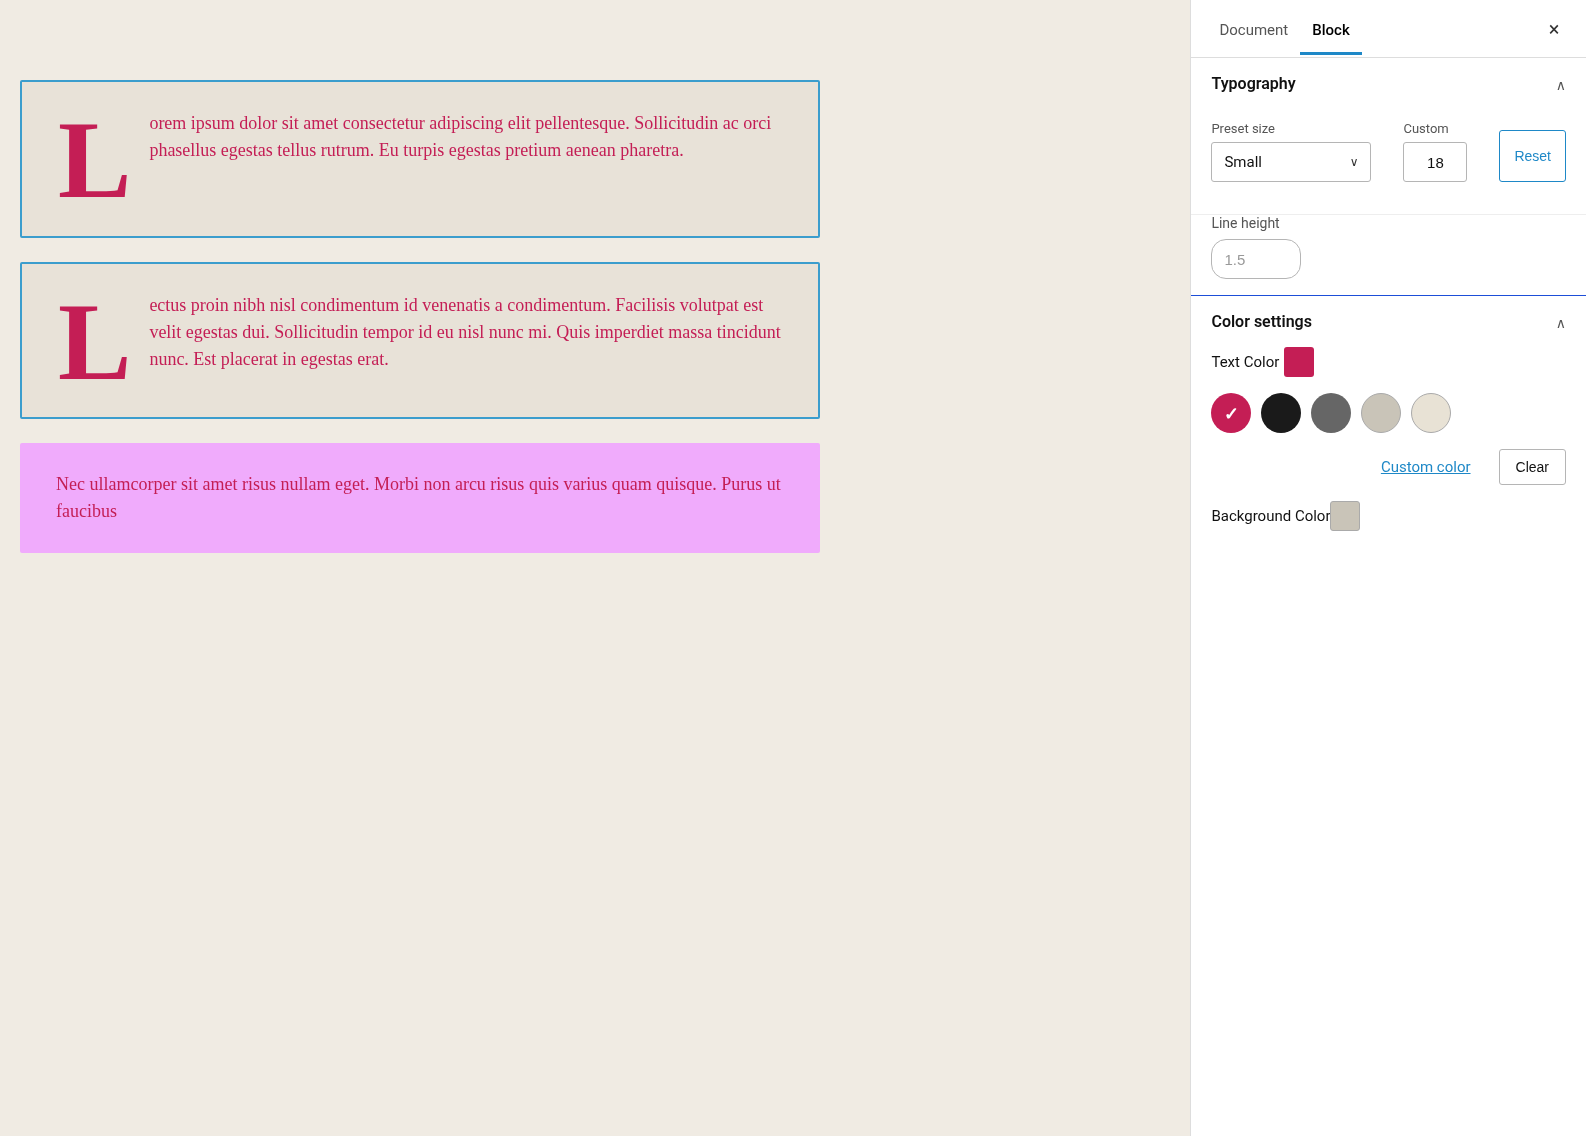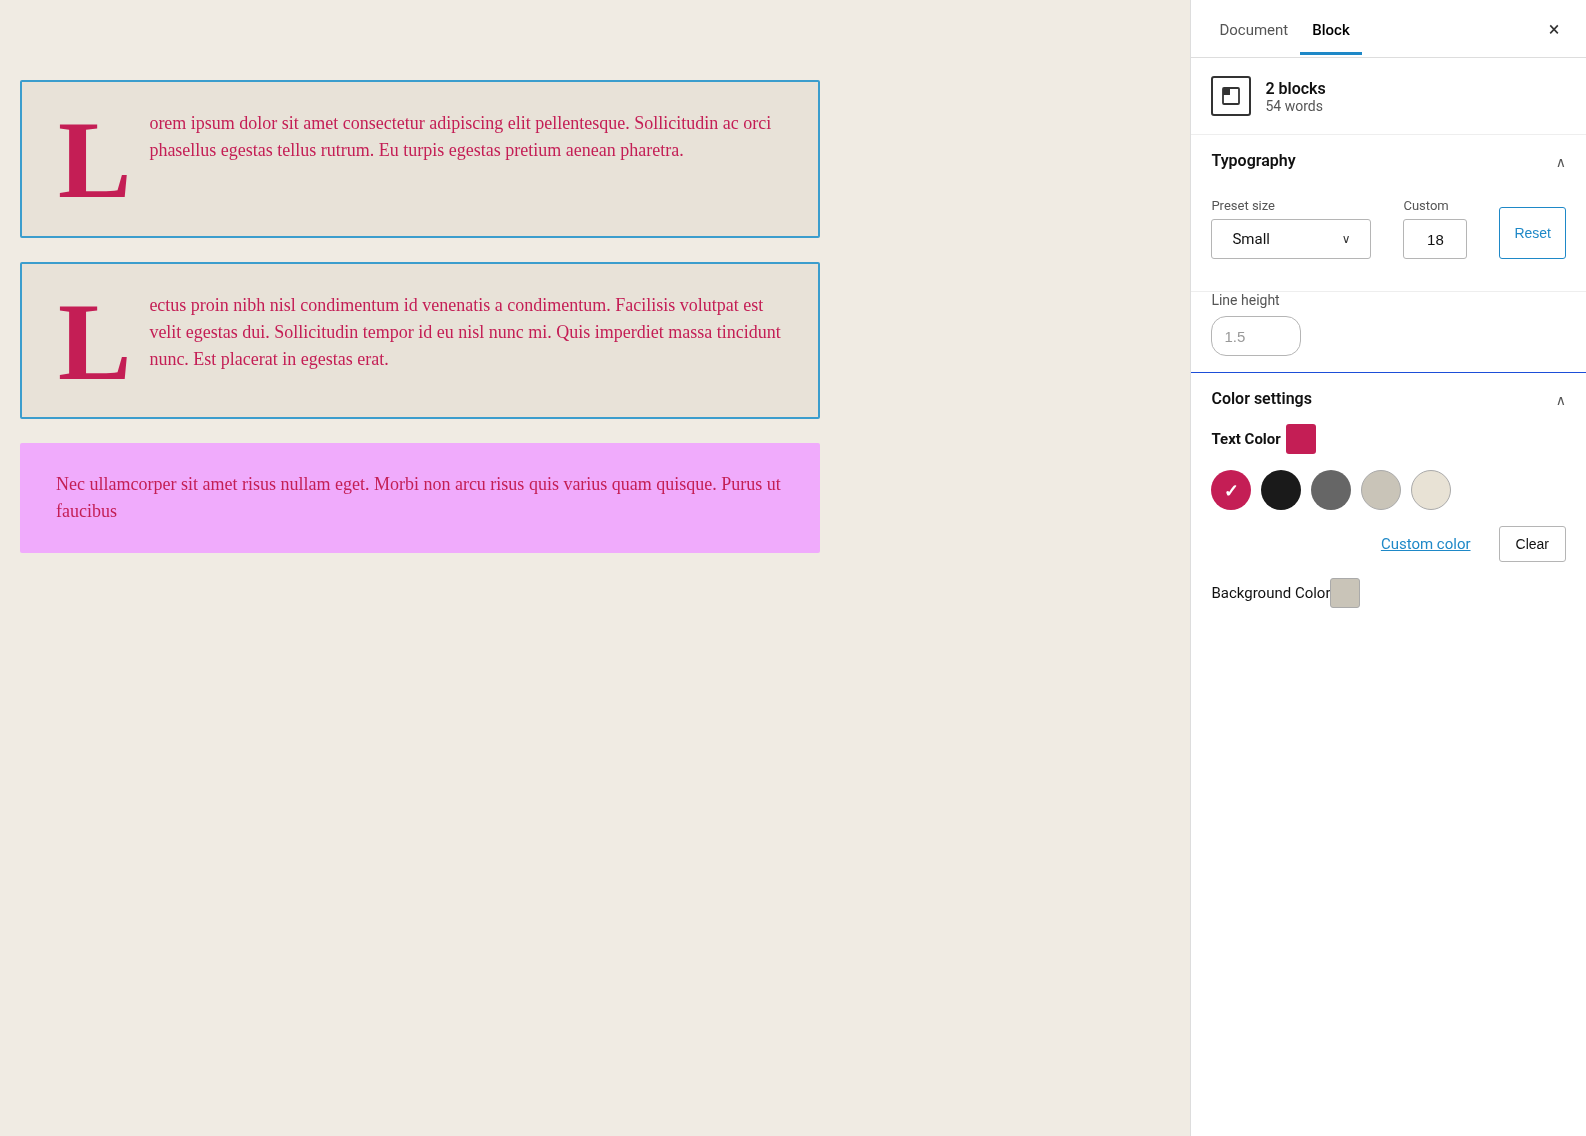--- a/index.html
+++ b/index.html
@@ -211,21 +211,21 @@
       font-size: 13px;
       color: #555;
     }
 
     .preset-select-wrapper {
       display: flex;
       align-items: center;
       border: 1px solid #b5b5b5;
       border-radius: 3px;
       height: 40px;
-      padding: 0 20px;
+      padding: 0 12px;
       background: #fff;
       cursor: pointer;
       min-width: 160px;
       justify-content: space-between;
     }
 
     .preset-select-text {
       font-size: 15px;
       color: #111;
     }
@@ -276,21 +276,20 @@
     
     .color-section {
       padding: 16px 20px;
     }
 
     .color-label-row {
       display: flex;
       align-items: center;
       gap: 5px;
       margin-bottom: 16px;
-      font-weight: bold;
     }
 
     .color-label {
       font-size: 15px;
       color: #111;
     }
 
     .color-swatch {
       width: 30px; height: 30px;
       border-radius: 3px;
@@ -413,32 +412,20 @@
       <span>Document</span>
     </div>
     <div class="sidebar-tab active">
       <span>Block</span>
     </div>
     <div class="sidebar-close">
       <span>×</span>
     </div>
   </div>
 
-  <div class="sidebar-block-info">
-    <div class="block-icon">
-      <svg width="20" height="20" viewBox="0 0 20 20" fill="none" xmlns="http://www.w3.org/2000/svg">
-        <rect x="2" y="2" width="16" height="16" rx="1" stroke="#333" stroke-width="1.8" fill="none"></rect>
-        <rect x="2" y="2" width="7" height="7" rx="0.5" fill="#333"></rect>
-      </svg>
-    </div>
-    <div class="block-info-text">
-      <span class="block-count">2 blocks</span>
-      <span class="word-count">54 words</span>
-    </div>
-  </div>
 
   <div class="sidebar-section">
     <div class="section-header">
       <span class="section-title">Typography</span>
       <span class="chevron-up">∧</span>
     </div>
 
     <div class="field-row">
       <div class="field-group">
         <span class="field-label">Preset size</span>

